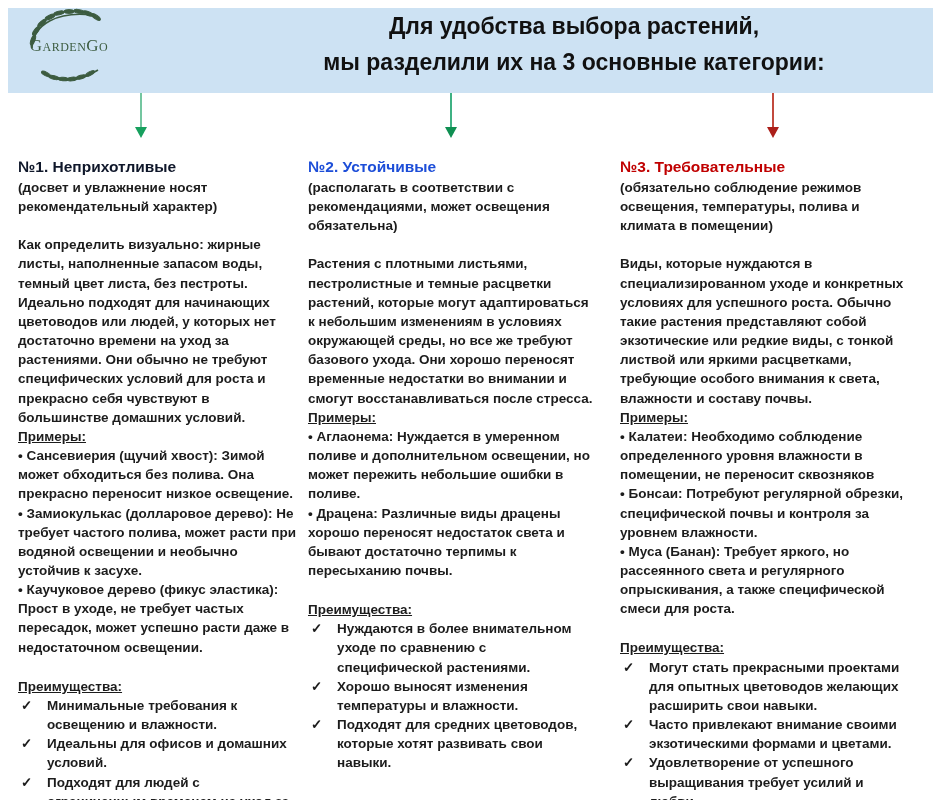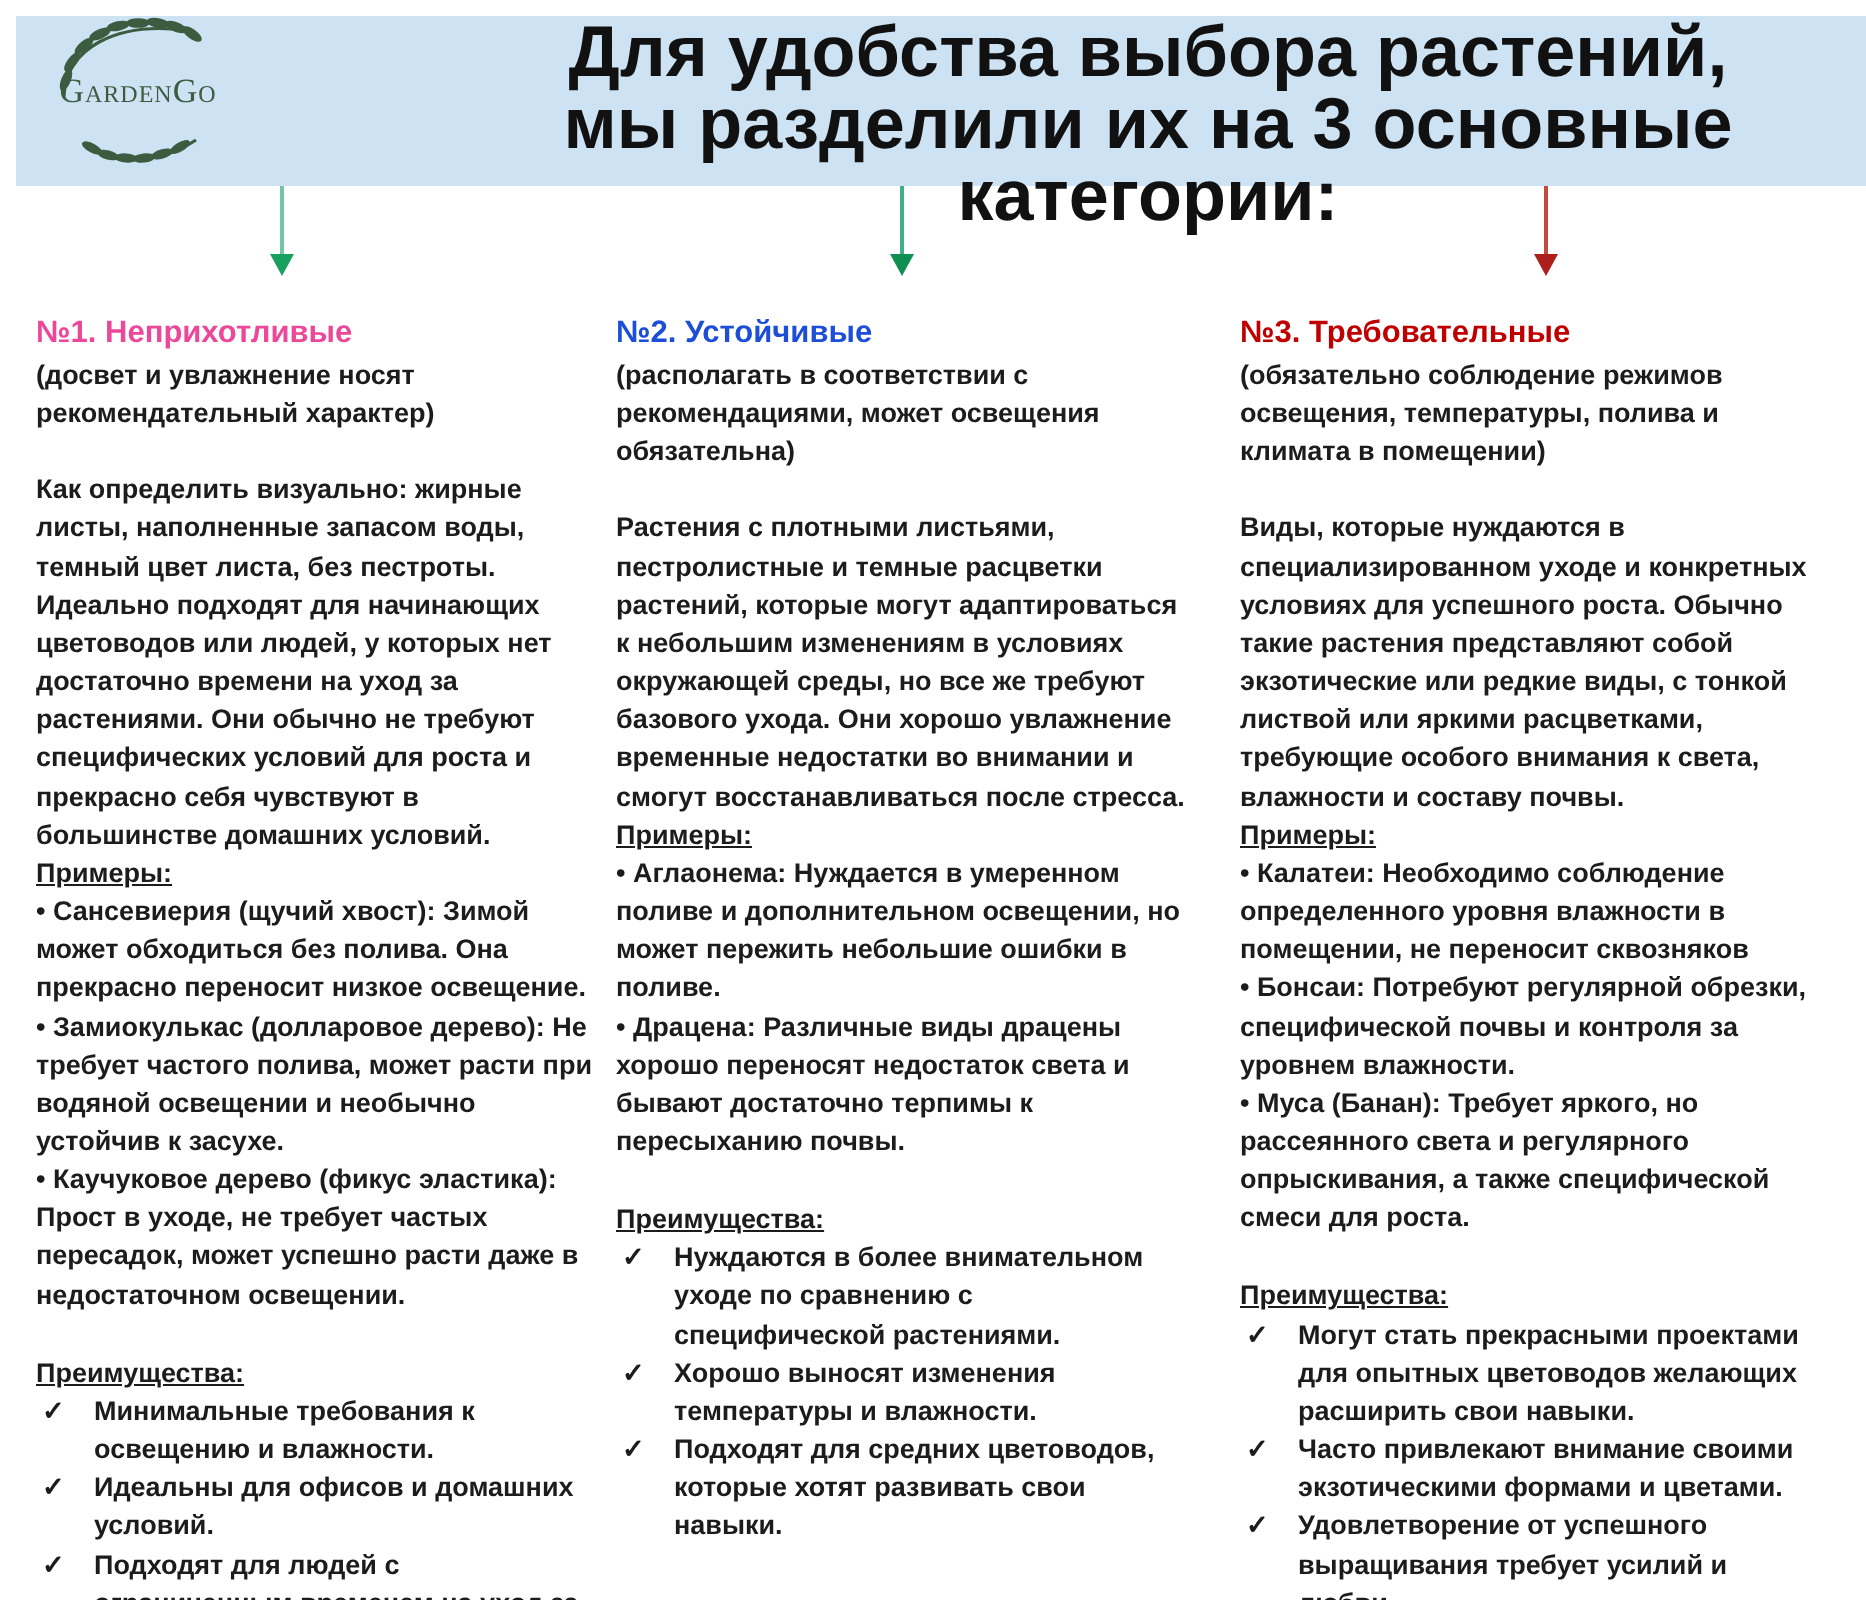--- a/index.html
+++ b/index.html
@@ -7,21 +7,21 @@
     width:933px;height:800px;position:relative;overflow:hidden;
     background:#ffffff;font-family:"Liberation Sans",sans-serif;color:#1c1c1c;
   }
   
   .header-band{
     position:absolute;left:8px;top:8px;right:0;height:85px;
     background:#cde2f3;
   }
   .page-title{
     position:absolute;left:225px;right:10px;top:8px;
-    text-align:center;font-size:36px;line-height:36px;font-weight:600;color:#111;
+    text-align:center;font-size:23px;line-height:36px;font-weight:600;color:#111;
   }
   
   .logo{position:absolute;left:18px;top:6px;width:102px;height:82px;}
   .logo svg{position:absolute;left:0;top:0;}
   .logo-text{
     position:absolute;left:0;right:0;top:30px;text-align:center;
     font-family:"Liberation Serif",serif;font-variant:small-caps;
     font-weight:400;font-size:17px;letter-spacing:.5px;color:#3c5c40;
   }
   
@@ -33,21 +33,21 @@
   .arrow1{left:133px}.arrow2{left:443px}.arrow3{left:765px}
   .arrow1 .shaft{background:#74c6a0}.arrow1 .head{border-top-color:#17a05e}
   .arrow2 .shaft{background:#3fb183}.arrow2 .head{border-top-color:#0f8f52}
   .arrow3 .shaft{background:#c24a3e}.arrow3 .head{border-top-color:#ac1f1a}
   
   .col{position:absolute;top:156px;font-size:13.5px;line-height:1.42;font-weight:bold;}
   .col-1{left:18px;width:283px}
   .col-2{left:308px;width:287px}
   .col-3{left:620px;width:293px}
   .col-title{font-size:15.5px;margin:0;}
-  .col-1 .col-title{color:#ec4899}
+  .col-1 .col-title{color:#0f172a}
   .col-2 .col-title{color:#1d4ed8}
   .col-3 .col-title{color:#C00000}
   .col-subtitle{margin:0;}
   .col-desc{margin:19px 0 0 0;}
   .sec-label{margin:0;text-decoration:underline;}
   .sec-label.adv{margin-top:20px;}
   .example{margin:0;}
   .adv-row{display:flex;align-items:flex-start;}
   .check{flex:none;width:26px;padding-left:3px;}
   .adv-text{flex:1;}
@@ -119,21 +119,21 @@
   </div>
   <div class="adv-row">
     <span class="check">✓</span>
     <span class="adv-text">Подходят для людей с ограниченным временем на уход за растениями.</span>
   </div>
 </div>
 
 <div class="col col-2">
   <p class="col-title">№2. Устойчивые</p>
   <p class="col-subtitle">(располагать в соответствии с рекомендациями, может освещения обязательна)</p>
-  <p class="col-desc">Растения с плотными листьями, пестролистные и темные расцветки растений, которые могут адаптироваться к небольшим изменениям в условиях окружающей среды, но все же требуют базового ухода. Они хорошо увлажнение временные недостатки во внимании и смогут восстанавливаться после стресса.</p>
+  <p class="col-desc">Растения с плотными листьями, пестролистные и темные расцветки растений, которые могут адаптироваться к небольшим изменениям в условиях окружающей среды, но все же требуют базового ухода. Они хорошо переносят временные недостатки во внимании и смогут восстанавливаться после стресса.</p>
   <p class="sec-label">Примеры:</p>
   <p class="example">• Аглаонема: Нуждается в умеренном поливе и дополнительном освещении, но может пережить небольшие ошибки в поливе.</p>
   <p class="example">• Драцена: Различные виды драцены хорошо переносят недостаток света и бывают достаточно терпимы к пересыханию почвы.</p>
   <p class="sec-label adv">Преимущества:</p>
   <div class="adv-row">
     <span class="check">✓</span>
     <span class="adv-text">Нуждаются в более внимательном уходе по сравнению с специфической растениями.</span>
   </div>
   <div class="adv-row">
     <span class="check">✓</span>

